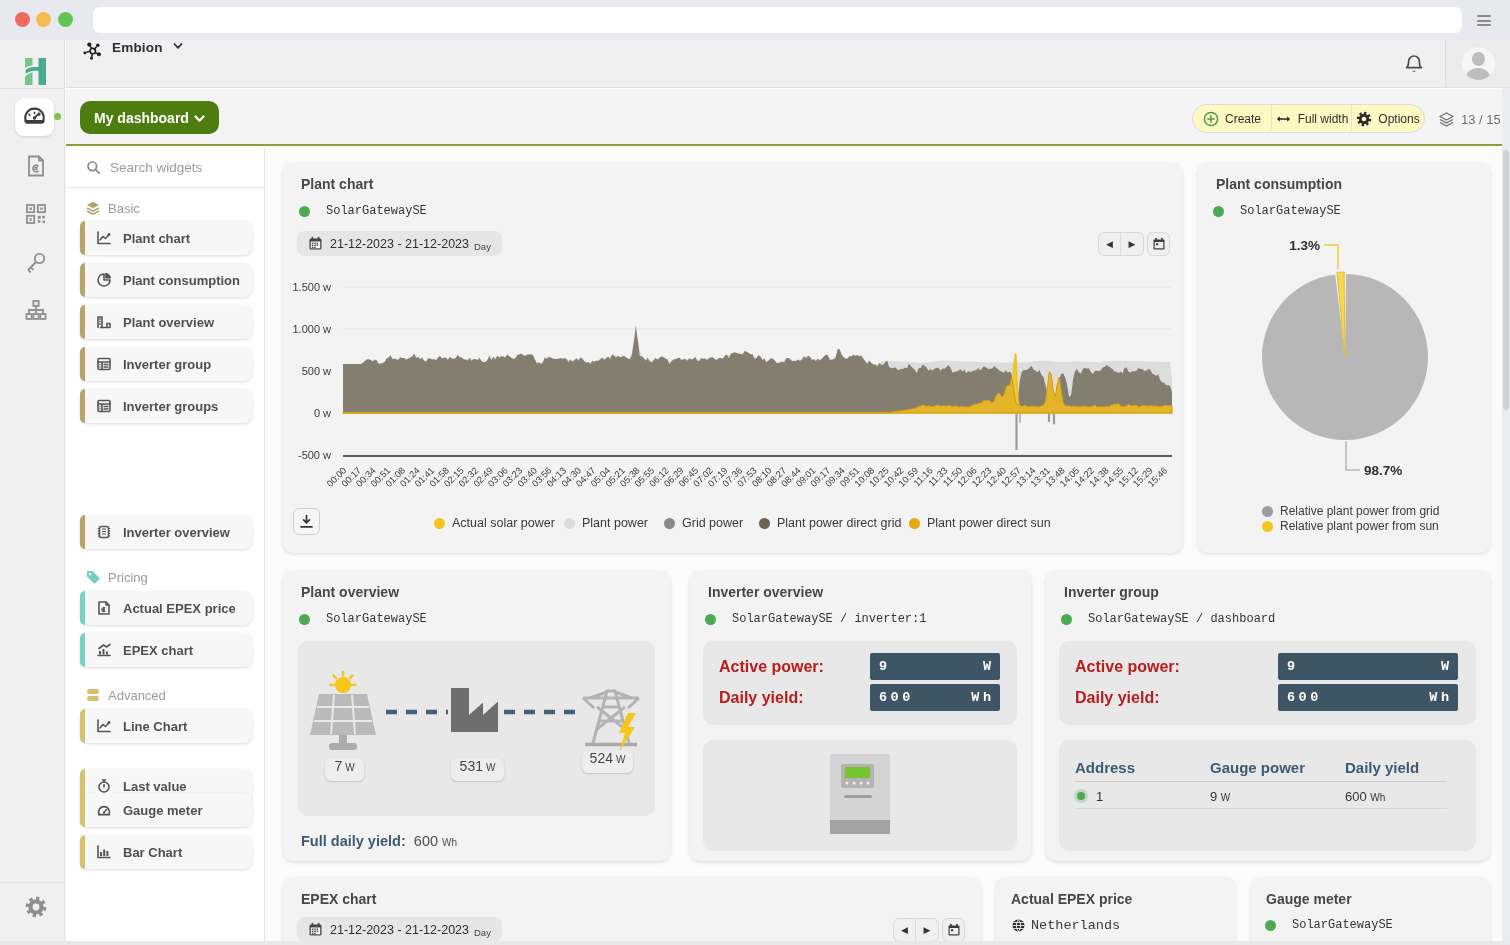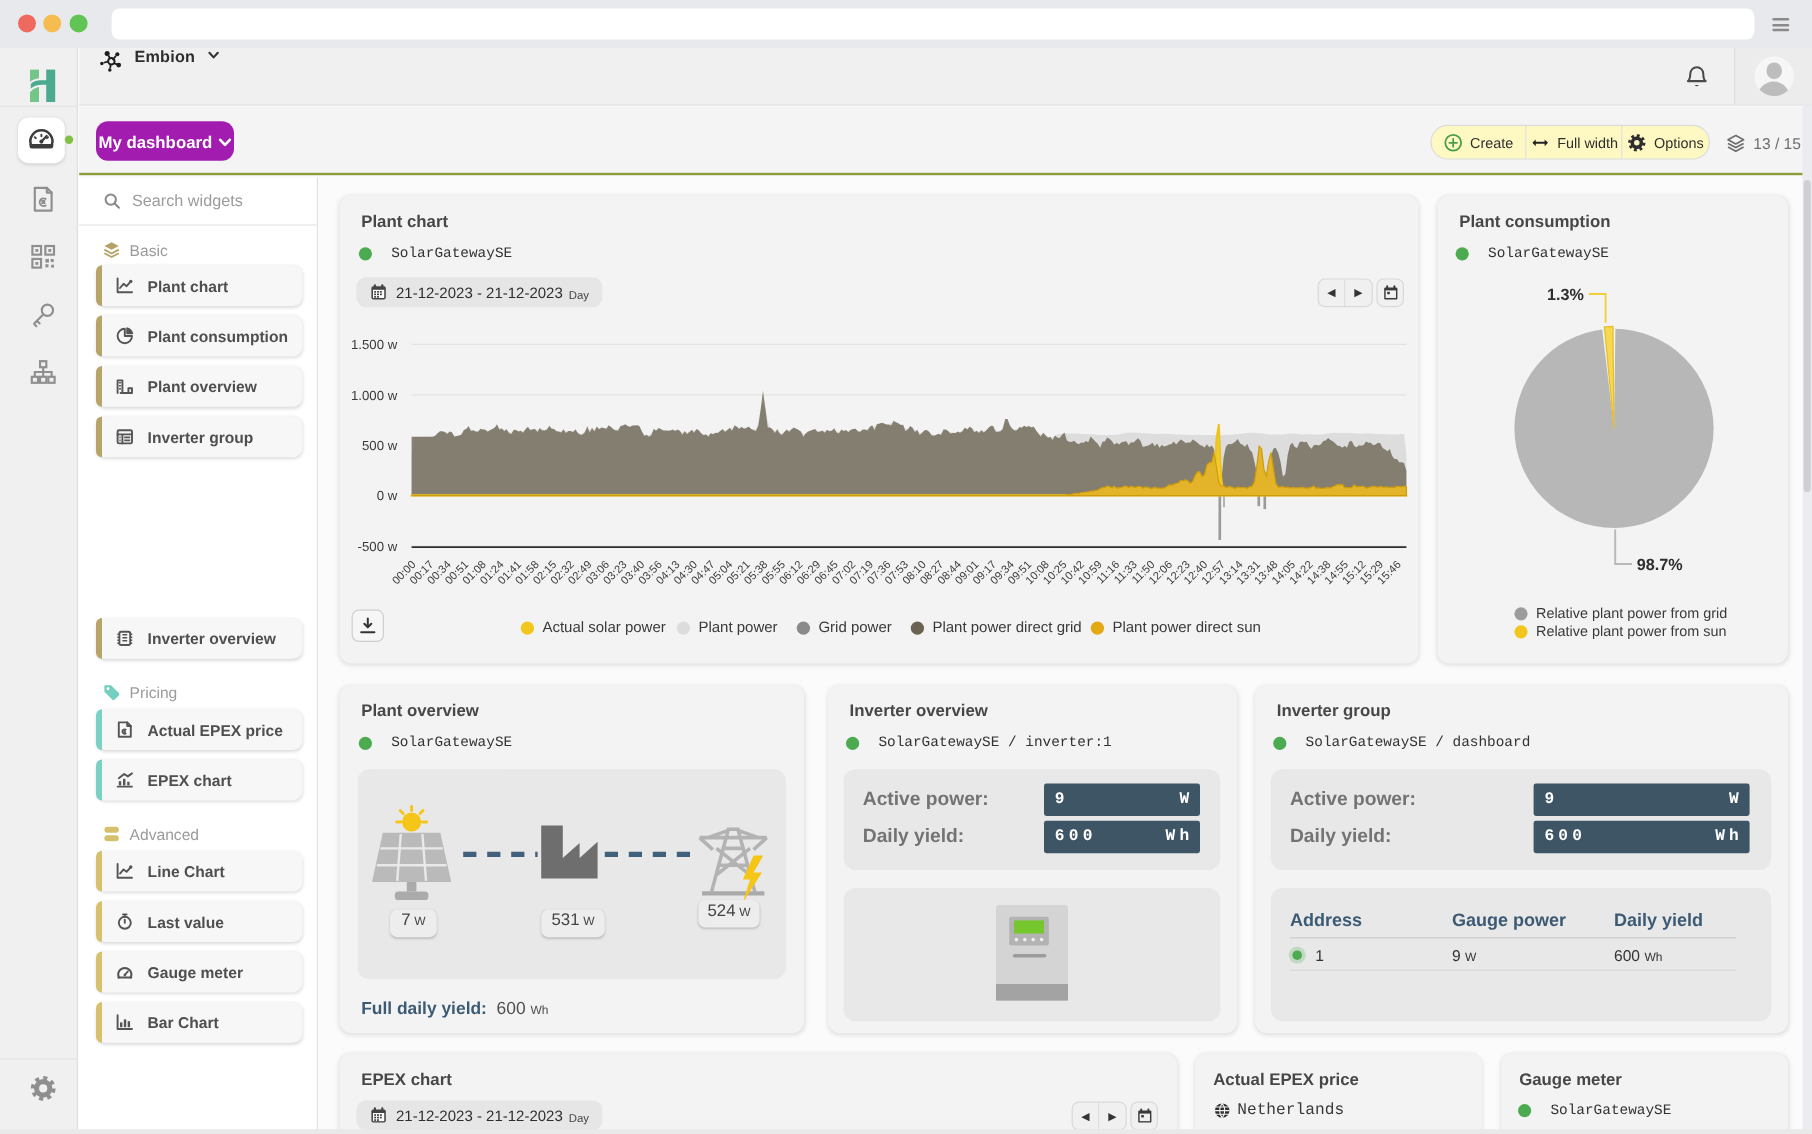--- a/index.html
+++ b/index.html
@@ -21,21 +21,21 @@
 
 .header{position:absolute;left:66px;top:40px;width:1444px;height:48px;background:#f0f0f0;border-bottom:1px solid #e2e2e2}
 .embion{position:absolute;left:16px;top:0;height:48px;display:flex;align-items:flex-start;gap:9px}
 .embion b{font-size:13.5px;color:#2e2e2e;letter-spacing:.2px}
 .avatarbox{position:absolute;right:0;top:0;width:65px;height:47px;background:#ececec;border-left:1px solid #ddd;display:flex;align-items:center;justify-content:center}
 .avatar{width:33px;height:33px;border-radius:50%;background:#f6f6f6;overflow:hidden;position:relative}
 .avatar .hd{position:absolute;left:10px;top:5px;width:13px;height:14px;border-radius:50%;background:#bdbdbd}
 .avatar .sh{position:absolute;left:2.5px;top:20.5px;width:28px;height:16px;border-radius:50% 50% 0 0/90% 90% 0 0;background:#bdbdbd}
 
 .subbar{position:absolute;left:66px;top:89px;width:1444px;height:57px;background:#f4f4f4;border-bottom:2px solid #8e9c3a}
-.dashbtn{position:absolute;left:14px;top:12px;height:33px;padding:0 2px;background:#a21caf;border-radius:10px;color:#fff;font-weight:bold;font-size:14px;display:flex;align-items:center;gap:4px}
+.dashbtn{position:absolute;left:14px;top:12px;height:33px;padding:0 14px;background:#4d7c0f;border-radius:10px;color:#fff;font-weight:bold;font-size:14px;display:flex;align-items:center;gap:4px}
 .btngroup{position:absolute;left:1126px;top:15px;height:29px;display:flex;background:#fef9c3;border:1px solid #dcdcdc;border-radius:15px;overflow:hidden}
 .btngroup .seg{display:flex;align-items:center;justify-content:center;gap:6px;font-size:12px;color:#2e2e2e;border-right:1px solid #e2e2e2}
 .btngroup .seg:last-child{border-right:none}
 .counter{position:absolute;left:1372px;top:22px;display:flex;align-items:center;gap:6px;color:#6e6e6e;font-size:13px}
 
 .panel{position:absolute;left:66px;top:148px;width:199px;height:797px;background:#fff;border-right:1px solid #e2e2e2}
 .search{position:absolute;left:0;top:0;width:199px;height:40px;border-bottom:1px solid #e7e7e7;display:flex;align-items:center;gap:9px;padding-left:20px;color:#9b9b9b;font-size:13.5px}
 .sechead{position:absolute;left:19px;display:flex;align-items:center;gap:7px;color:#9b9b9b;font-size:13px}
 .wcard{position:absolute;left:14px;width:172px;height:34px;background:#f7f7f7;border-radius:8px;box-shadow:0 1px 3px rgba(0,0,0,.14);display:flex;align-items:center;gap:11px;padding-left:16px;font-size:13px;font-weight:bold;color:#4f4f4f}
 .wcard .accent{position:absolute;left:0;top:0;width:5px;height:34px;border-radius:8px 0 0 8px}
@@ -51,21 +51,21 @@
 .datechip{position:absolute;height:25px;background:#e6e6e6;border-radius:8px;display:flex;align-items:center;gap:7px;padding:0 11px;font-size:12.5px;color:#2e2e2e}
 .datechip .day{font-size:9.5px;color:#444;align-self:flex-end;margin-bottom:4px;margin-left:-2px}
 .navgrp{position:absolute;height:24px;display:flex;background:#f0f0f0;border:1px solid #d9d9d9;border-radius:6px;overflow:hidden}
 .navgrp .nseg{width:22px;display:flex;align-items:center;justify-content:center;color:#333;font-size:9px;border-right:1px solid #ddd}
 .navgrp .nseg:last-child{border-right:none}
 .calbtn{position:absolute;width:23px;height:24px;background:#f0f0f0;border:1px solid #d9d9d9;border-radius:6px;display:flex;align-items:center;justify-content:center}
 .dlbtn{position:absolute;width:27px;height:27px;border:1px solid #cfcfcf;border-radius:6px;background:#f6f6f6;display:flex;align-items:center;justify-content:center}
 .legend{position:absolute;display:flex;align-items:center;gap:7px;font-size:12.5px;color:#3a3a3a;white-space:nowrap}
 .ldot{width:11px;height:11px;border-radius:50%;flex:none}
 .innerpanel{position:absolute;background:#e8e8e8;border-radius:10px}
-.kvlabel{font-size:16px;font-weight:bold;color:#737373}
+.kvlabel{font-size:16px;font-weight:bold;color:#b91c1c}
 .badge{position:absolute;height:27px;background:#3e5566;border-radius:2px;color:#fff;font-family:"Liberation Mono",monospace;font-size:13.5px;font-weight:bold;letter-spacing:3.5px;display:flex;align-items:center;justify-content:space-between;padding:0 9px}
 .badge span:last-child{margin-right:-3.5px}
 .pill{position:absolute;height:23px;background:#ededed;border-radius:6px;box-shadow:0 1px 2px rgba(0,0,0,.18);display:flex;align-items:baseline;justify-content:center;gap:3px;font-size:14px;color:#444}
 .pill .un{font-size:10px}
 .th{font-size:15px;font-weight:bold;color:#3c5a74;position:absolute}
 .td{font-size:13px;color:#333;position:absolute}
 .botline{position:absolute;left:0;bottom:0;width:1510px;height:4px;background:#e9e9e9;z-index:50}
 </style></head><body>
 <div class="chrome">
     <div class="tl" style="left:15px;background:#ee6a5f"></div>
@@ -222,20 +222,25 @@
     <div class="wcard" style="top:157px"><div class="accent" style="background:#b7a469"></div><svg width="16" height="16" viewBox="0 0 16 16" fill="none" xmlns="http://www.w3.org/2000/svg">
         <path d="M2 13.5V3h4v10.5" stroke="#555" stroke-width="1.6" stroke-linecap="round" stroke-linejoin="round"></path>
         <path d="M4.5 13.5H14v-4h-3v4" stroke="#555" stroke-width="1.6" stroke-linecap="round" stroke-linejoin="round"></path>
         <path d="M3.2 5h1.6M3.2 7.5h1.6M3.2 10h1.6" stroke="#555" stroke-width="1.3"></path>
       </svg>Plant overview</div>
     <div class="wcard" style="top:199px"><div class="accent" style="background:#b7a469"></div><svg width="16" height="16" viewBox="0 0 16 16" fill="none" xmlns="http://www.w3.org/2000/svg">
         <rect x="2" y="2.5" width="12" height="11" rx="1.2" stroke="#555" stroke-width="1.6" stroke-linecap="round" stroke-linejoin="round"></rect>
         <path d="M2 6h12M6 6v7.5" stroke="#555" stroke-width="1.6" stroke-linecap="round" stroke-linejoin="round"></path>
         <path d="M7.5 8.5h5M7.5 11h5M3.5 8.5h1M3.5 11h1" stroke="#555" stroke-width="1.3"></path>
       </svg>Inverter group</div>
+    <div class="wcard" style="top:241px"><div class="accent" style="background:#b7a469"></div><svg width="16" height="16" viewBox="0 0 16 16" fill="none" xmlns="http://www.w3.org/2000/svg">
+        <rect x="2" y="2.5" width="12" height="11" rx="1.2" stroke="#555" stroke-width="1.6" stroke-linecap="round" stroke-linejoin="round"></rect>
+        <path d="M2 6h12M6 6v7.5" stroke="#555" stroke-width="1.6" stroke-linecap="round" stroke-linejoin="round"></path>
+        <path d="M7.5 8.5h5M7.5 11h5M3.5 8.5h1M3.5 11h1" stroke="#555" stroke-width="1.3"></path>
+      </svg>Inverter groups</div>
     <div class="wcard" style="top:367px"><div class="accent" style="background:#b7a469"></div><svg width="16" height="16" viewBox="0 0 16 16" fill="none" xmlns="http://www.w3.org/2000/svg">
         <rect x="3.5" y="2.5" width="9" height="11" rx="1.5" stroke="#555" stroke-width="1.6" stroke-linecap="round" stroke-linejoin="round"></rect>
         <path d="M6 5h4M6 7.5h4M6 10h4" stroke="#555" stroke-width="1.2"></path>
         <path d="M1.8 4.5h1.7M1.8 7h1.7M1.8 9.5h1.7M1.8 12h1.7M12.5 4.5h1.7M12.5 7h1.7M12.5 9.5h1.7M12.5 12h1.7" stroke="#555" stroke-width="1.2"></path>
       </svg>Inverter overview</div>
     <div class="sechead" style="top:421px"><svg width="16" height="16" viewBox="0 0 16 16" fill="none" xmlns="http://www.w3.org/2000/svg">
         <path d="M2 2h5.5L14 8.5a1.5 1.5 0 0 1 0 2.1L10.6 14a1.5 1.5 0 0 1-2.1 0L2 7.5z" fill="#74cfc0"></path>
         <circle cx="5" cy="5" r="1.2" fill="#fff"></circle>
       </svg> Pricing</div>
     <div class="wcard" style="top:443px"><div class="accent" style="background:#79d2c2"></div><svg width="16" height="16" viewBox="0 0 16 16" fill="none" xmlns="http://www.w3.org/2000/svg">
@@ -252,21 +257,21 @@
       </svg>EPEX chart</div>
     <div class="sechead" style="top:539px"><svg width="16" height="16" viewBox="0 0 16 16" fill="none" xmlns="http://www.w3.org/2000/svg">
         <rect x="2" y="2" width="12" height="5" rx="2.5" fill="#d7c06c"></rect>
         <rect x="2" y="9" width="12" height="5" rx="2.5" fill="#d7c06c"></rect>
       </svg> Advanced</div>
     <div class="wcard" style="top:561px"><div class="accent" style="background:#d8c16c"></div><svg width="16" height="16" viewBox="0 0 16 16" fill="none" xmlns="http://www.w3.org/2000/svg">
         <path d="M2 2v11.5h12" stroke="#555" stroke-width="1.6" stroke-linecap="round" stroke-linejoin="round"></path>
         <path d="M4 10l3-3.5 2.5 2L13 4.5" stroke="#555" stroke-width="1.6" stroke-linecap="round" stroke-linejoin="round"></path>
         <circle cx="13" cy="4.5" r="1.4" fill="#555"></circle>
       </svg>Line Chart</div>
-    <div class="wcard" style="top:603px"><div class="accent" style="background:#d8c16c"></div><svg width="16" height="16" viewBox="0 0 16 16" fill="none" xmlns="http://www.w3.org/2000/svg">
+    <div class="wcard" style="top:621px"><div class="accent" style="background:#d8c16c"></div><svg width="16" height="16" viewBox="0 0 16 16" fill="none" xmlns="http://www.w3.org/2000/svg">
         <circle cx="8" cy="9" r="5" stroke="#555" stroke-width="1.6" stroke-linecap="round" stroke-linejoin="round"></circle>
         <path d="M8 6.5V9" stroke="#555" stroke-width="1.6" stroke-linecap="round" stroke-linejoin="round"></path>
         <path d="M6.5 2h3M8 2v1.8" stroke="#555" stroke-width="1.6" stroke-linecap="round" stroke-linejoin="round"></path>
       </svg>Last value</div>
     <div class="wcard" style="top:645px"><div class="accent" style="background:#d8c16c"></div><svg width="16" height="16" viewBox="0 0 16 16" fill="none" xmlns="http://www.w3.org/2000/svg">
         <path d="M3.1 12.6 A5.5 5.5 0 1 1 12.9 12.6" stroke="#555" stroke-width="1.6" fill="none" stroke-linecap="round"></path>
         <path d="M2.6 12.6h10.8" stroke="#555" stroke-width="1.6" stroke-linecap="round"></path>
         <path d="m8 10.4 2.6-2.9" stroke="#555" stroke-width="1.5" stroke-linecap="round"></path>
         <circle cx="8" cy="10.6" r="1.1" fill="#555"></circle>
       </svg>Gauge meter</div>

